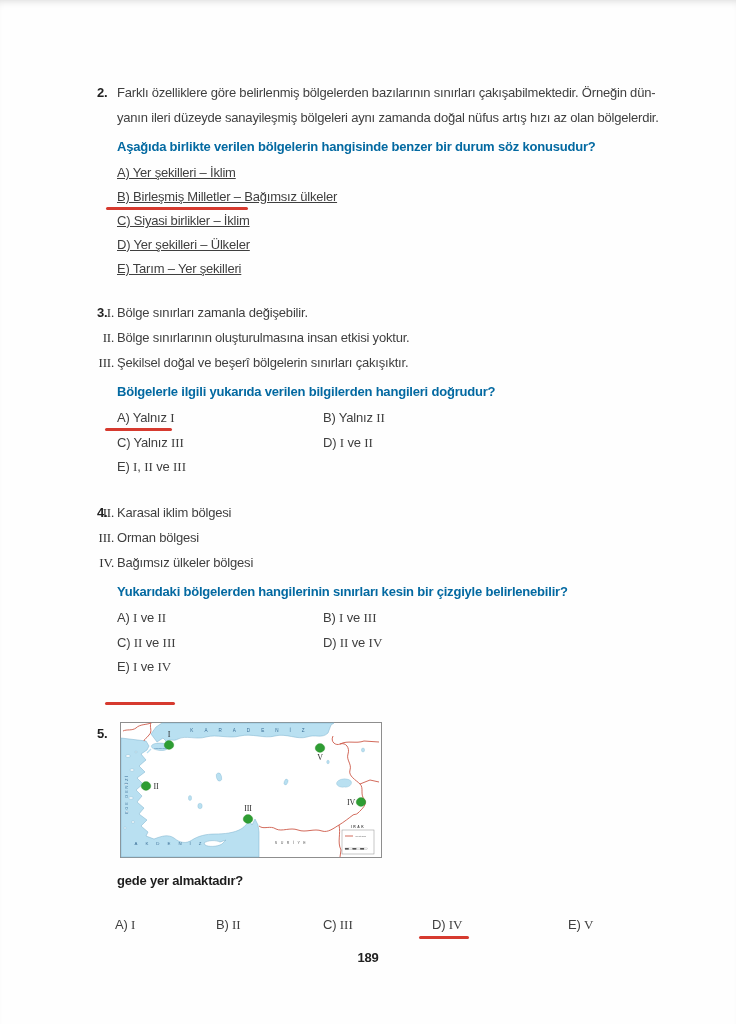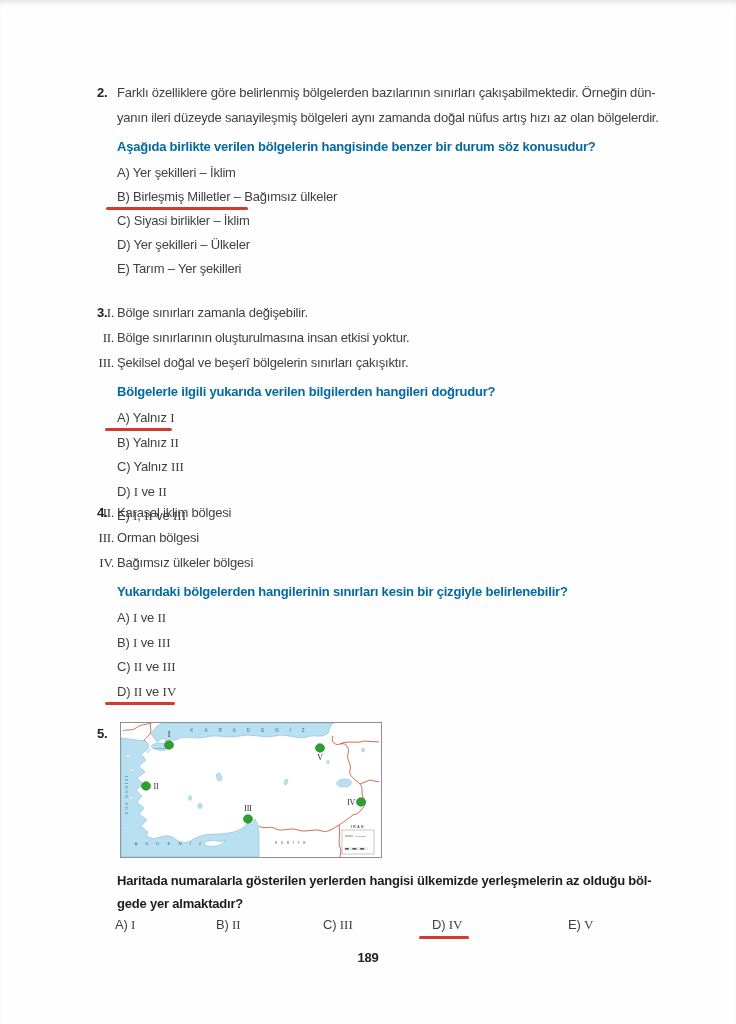--- a/index.html
+++ b/index.html
@@ -8,23 +8,23 @@
     font-family:"Liberation Sans","DejaVu Sans",sans-serif;
     font-size:13px;letter-spacing:-0.2px;color:#3f3f3f;overflow:hidden;
     box-shadow:inset 0 6px 8px -6px rgba(0,0,0,.18);
   }
   .q{position:absolute;left:97px;width:560px;}
   .qnum{position:absolute;left:0;top:0;font-weight:bold;color:#222;line-height:25px;}
   .indent{margin-left:20px;}
   .line{line-height:25px;white-space:nowrap;}
   .qbold{font-weight:bold;color:#0369a1;margin-top:4px;line-height:25px;white-space:nowrap;}
   .opts{margin-top:2px;margin-left:20px;}
-  .opt{line-height:24px;white-space:nowrap;}
+  .opt{line-height:24px;white-space:nowrap;text-decoration:underline;}
   .optgrid{margin-top:2px;margin-left:20px;}
-  .orow{display:flex;line-height:24.5px;flex-direction:column;}
+  .orow{display:flex;line-height:24.5px;}
   .ocell{width:206px;white-space:nowrap;}
   .stmt{line-height:25px;white-space:nowrap;}
   .snum{display:inline-block;width:17px;text-align:right;margin-right:3px;
         font-family:"Liberation Serif","DejaVu Serif",serif;color:#333;}
   .serif{font-family:"Liberation Serif","DejaVu Serif",serif;letter-spacing:0;}
   .ru{position:absolute;height:3px;background:#d63a2f;border-radius:1.5px;}
   .q5num{position:absolute;left:97px;top:726px;font-weight:bold;color:#222;}
   .q5text{position:absolute;left:117px;top:869px;width:540px;font-weight:bold;color:#1d1d1d;}
   .q5text div{line-height:23px;white-space:nowrap;}
   .q5opt{position:absolute;top:916px;white-space:nowrap;line-height:18px;}
@@ -87,20 +87,23 @@
     <div class="qbold indent">Yukarıdaki bölgelerden hangilerinin sınırları kesin bir çizgiyle belirlenebilir?</div>
     <div class="optgrid">
       <div class="orow">
         <div class="ocell">A) <span class="serif">I</span> ve <span class="serif">II</span></div>
         <div class="ocell">B) <span class="serif">I</span> ve <span class="serif">III</span></div>
       </div>
       <div class="orow">
         <div class="ocell">C) <span class="serif">II</span> ve <span class="serif">III</span></div>
         <div class="ocell">D) <span class="serif">II</span> ve <span class="serif">IV</span></div>
       </div>
+      <div class="orow">
+        <div class="ocell">E) <span class="serif">I</span> ve <span class="serif">IV</span></div>
+      </div>
     </div>
   </div>
   <div class="ru" style="left:105px;top:702px;width:70px"></div>
 
   <div class="q5num">5.</div>
 
   <div class="mapwrap">
     <svg width="262" height="136" viewBox="0 0 262 136" xmlns="http://www.w3.org/2000/svg">
 
       <rect x="0.5" y="0.5" width="261" height="135" fill="#ffffff" stroke="#8e8e8e" stroke-width="1"></rect>
@@ -178,21 +181,20 @@
         <text x="49" y="15" text-anchor="middle">I</text>
         <text x="33.5" y="67" text-anchor="start">II</text>
         <text x="128" y="89" text-anchor="middle">III</text>
         <text x="235" y="82.5" text-anchor="end">IV</text>
         <text x="200" y="38" text-anchor="middle">V</text>
       </g>
     </svg>
   </div>
 
   <div class="q5text">
-    <div>Haritada numaralarla gösterilen yerlerden hangisi ülkemizde yerleşmelerin az olduğu böl-</div>
     <div>gede yer almaktadır?</div>
   </div>
 
   <span class="q5opt" style="left:115px">A) <span class="serif">I</span></span>
   <span class="q5opt" style="left:216px">B) <span class="serif">II</span></span>
   <span class="q5opt" style="left:323px">C) <span class="serif">III</span></span>
   <span class="q5opt" style="left:432px">D) <span class="serif">IV</span></span>
   <span class="q5opt" style="left:568px">E) <span class="serif">V</span></span>
   <div class="ru" style="left:419px;top:936px;width:50px"></div>
 

